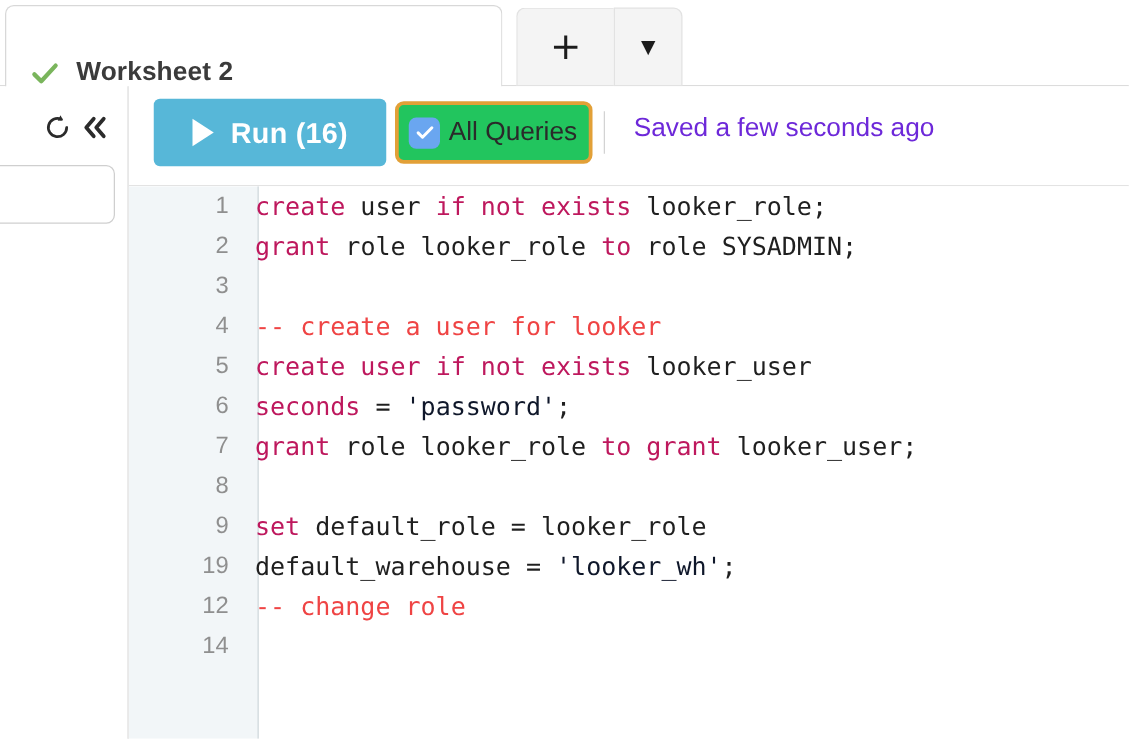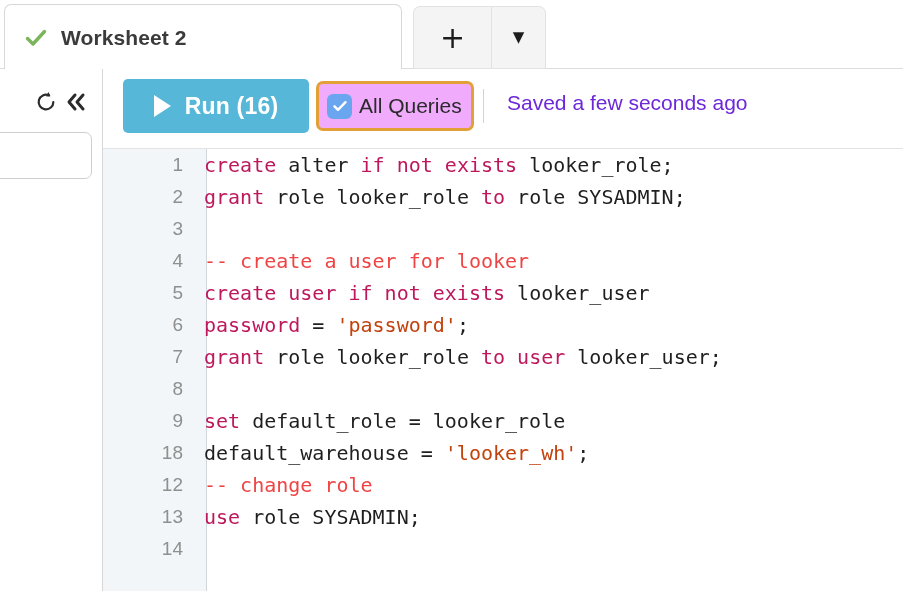--- a/index.html
+++ b/index.html
@@ -36,21 +36,21 @@
     left: 4px;
     top: 4px;
     width: 398px;
     height: 66px;
     background: #ffffff;
     border: 1px solid #d8d8d8;
     border-bottom: none;
     border-radius: 7px 7px 0 0;
     box-sizing: border-box;
     display: flex;
-    align-items: center;
+    align-items: flex-end;
     padding-left: 20px;
   }
   .tab-check {
     width: 22px;
     height: 22px;
     margin-right: 14px;
     display: flex;
     align-items: center;
     justify-content: center;
   }
@@ -185,21 +185,21 @@
     font-size: 23px;
     font-weight: bold;
     color: #ffffff;
     letter-spacing: 0.2px;
   }
   .allq-wrap {
     position: absolute;
     left: 213px;
     top: 12px;
     height: 50px;
-    background: #f0abfc;
+    background: #22c55e;
     border: 3px solid #e2a037;
     border-radius: 7px;
     box-sizing: border-box;
     display: flex;
     align-items: center;
     padding: 0 9px 0 8px;
     cursor: pointer;
   }
   .allq-box {
     width: 25px;
@@ -274,21 +274,21 @@
     color: #8f8f8f;
   }
   .ln-code {
     padding-left: 9px;
     font-family: "DejaVu Sans Mono", monospace;
     font-size: 20px;
     color: #1f1f1f;
     letter-spacing: 0px;
   }
   .kw  { color: #be185d; }
-  .str { color: #c2410c; }
+  .str { color: #0f172a; }
   .cm  { color: #ef4444; }
   .pl  { color: #1f1f1f; }
 </style>
 </head>
 <body>
 
 <div id="app">
 
   <div class="tabstrip">
 
@@ -351,29 +351,28 @@
 
     <div class="tb-sep"></div>
 
     <div class="saved-text">Saved a few seconds ago</div>
 
   </div>
 
   <div class="editor">
     <div class="gutter"></div>
     <div class="code-lines" id="code-lines">
-        <div class="ln-row"><span class="ln-num">1</span><span class="ln-code"><span class="kw">create</span><span class="pl"> alter </span><span class="kw">if not exists</span><span class="pl"> looker_role;</span></span></div>
+        <div class="ln-row"><span class="ln-num">1</span><span class="ln-code"><span class="kw">create</span><span class="pl"> user </span><span class="kw">if not exists</span><span class="pl"> looker_role;</span></span></div>
         <div class="ln-row"><span class="ln-num">2</span><span class="ln-code"><span class="kw">grant</span><span class="pl"> role looker_role </span><span class="kw">to</span><span class="pl"> role SYSADMIN;</span></span></div>
         <div class="ln-row"><span class="ln-num">3</span><span class="ln-code"></span></div>
         <div class="ln-row"><span class="ln-num">4</span><span class="ln-code"><span class="cm">-- create a user for looker</span></span></div>
         <div class="ln-row"><span class="ln-num">5</span><span class="ln-code"><span class="kw">create user</span><span class="pl"> </span><span class="kw">if not exists</span><span class="pl"> looker_user</span></span></div>
-        <div class="ln-row"><span class="ln-num">6</span><span class="ln-code"><span class="kw">password</span><span class="pl"> = </span><span class="str">'password'</span><span class="pl">;</span></span></div>
-        <div class="ln-row"><span class="ln-num">7</span><span class="ln-code"><span class="kw">grant</span><span class="pl"> role looker_role </span><span class="kw">to user</span><span class="pl"> looker_user;</span></span></div>
+        <div class="ln-row"><span class="ln-num">6</span><span class="ln-code"><span class="kw">seconds</span><span class="pl"> = </span><span class="str">'password'</span><span class="pl">;</span></span></div>
+        <div class="ln-row"><span class="ln-num">7</span><span class="ln-code"><span class="kw">grant</span><span class="pl"> role looker_role </span><span class="kw">to grant</span><span class="pl"> looker_user;</span></span></div>
         <div class="ln-row"><span class="ln-num">8</span></div>
         <div class="ln-row"><span class="ln-num">9</span><span class="ln-code"><span class="kw">set</span><span class="pl"> default_role = looker_role</span></span></div>
-        <div class="ln-row"><span class="ln-num">18</span><span class="ln-code"><span class="pl">default_warehouse = </span><span class="str">'looker_wh'</span><span class="pl">;</span></span></div>
+        <div class="ln-row"><span class="ln-num">19</span><span class="ln-code"><span class="pl">default_warehouse = </span><span class="str">'looker_wh'</span><span class="pl">;</span></span></div>
         <div class="ln-row"><span class="ln-num">12</span><span class="ln-code"><span class="cm">-- change role</span></span></div>
-        <div class="ln-row"><span class="ln-num">13</span><span class="ln-code"><span class="kw">use</span><span class="pl"> role SYSADMIN;</span></span></div>
         <div class="ln-row"><span class="ln-num">14</span><span class="ln-code"></span></div>
       </div>
   </div>
 
 </div>
 
 </body></html>

